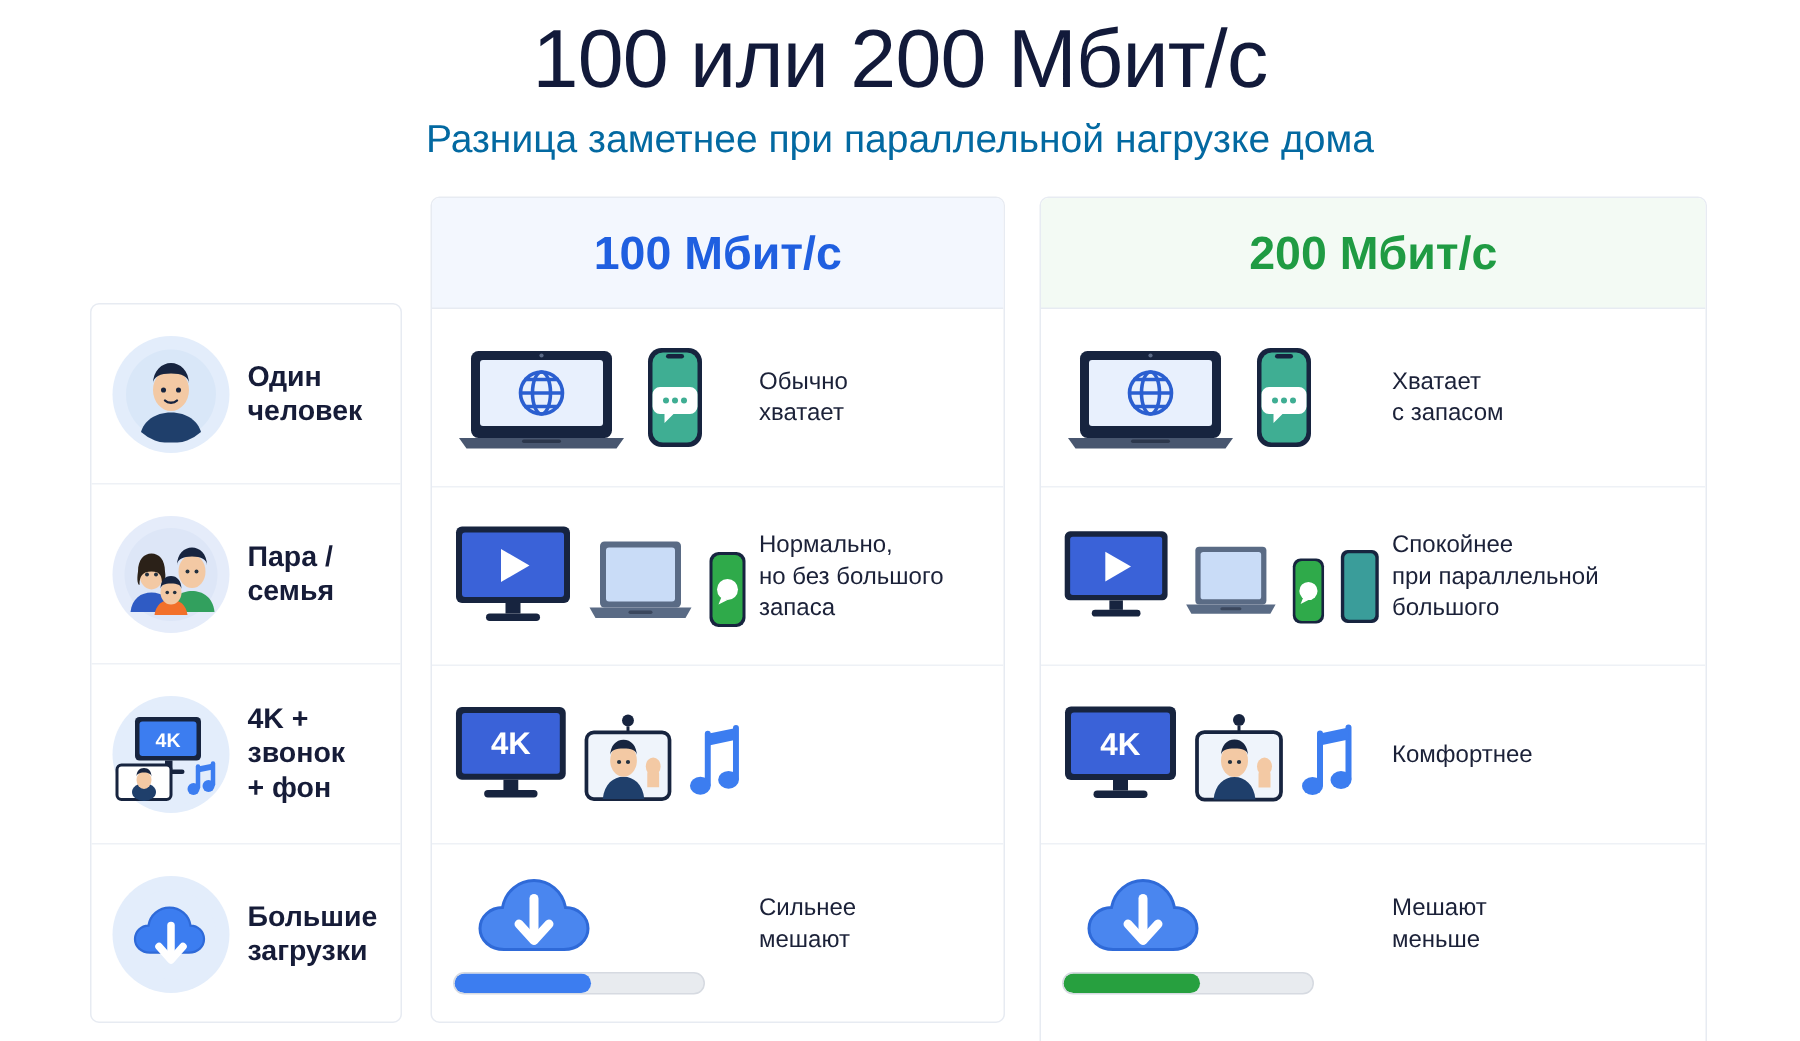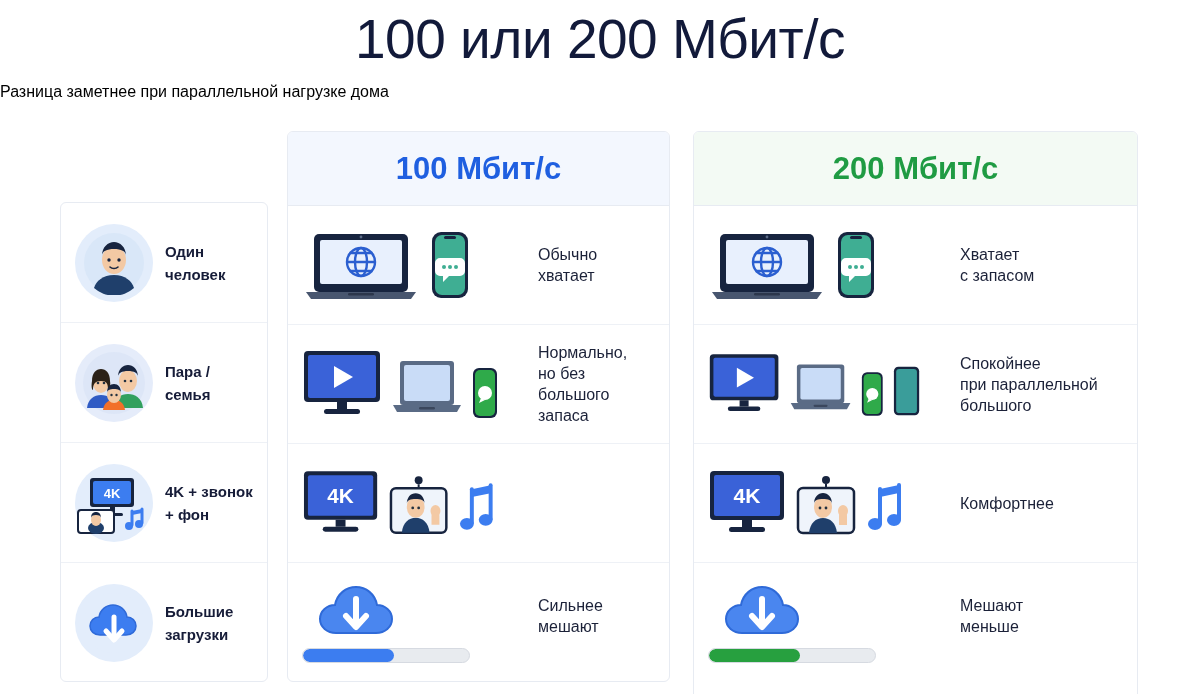--- a/index.html
+++ b/index.html
@@ -14,22 +14,23 @@
   
   .title {
     position: absolute; left: 0; top: 8px; width: 1200px;
     text-align: center;
     font-size: 55px; font-weight: 400; letter-spacing: -0.5px;
     color: #121a3a;
     line-height: 62px;
   }
   .subtitle {
     position: absolute; left: 0; top: 78px; width: 1200px;
-    font-size: 16px; font-weight: 400;
-    color: #000000;
+    text-align: center;
+    font-size: 26px; font-weight: 400;
+    color: #0369a1;
     line-height: 28px;
   }
 
   
   .card {
     position: absolute;
     background: #ffffff;
     border: 1px solid #e7ebf2;
     border-radius: 6px;
   }
@@ -57,26 +58,26 @@
   .card-left .row { height: 120px; padding-left: 14px; }
   .avatar-wrap {
     width: 78px; height: 78px; border-radius: 50%;
     background: #e3edfb;
     display: flex; align-items: center; justify-content: center;
     flex: 0 0 78px;
   }
   .avatar-wrap.lilac { background: #e5ecfa; }
   .row-label {
     margin-left: 12px;
-    font-size: 15px; font-weight: 600; color: #161c38;
+    font-size: 19px; font-weight: 600; color: #161c38;
     line-height: 23px;
   }
 
   
-  .cmp-row { height: 119px; padding: 0 14px; gap: 32px; }
+  .cmp-row { height: 119px; padding: 0 14px; }
   .cmp-icons {
     display: flex; align-items: flex-end; gap: 9px;
     flex: 0 0 auto;
   }
   .card-100 .cmp-icons { width: 196px; }
   .card-200 .cmp-icons { width: 212px; }
   .cmp-text {
     font-size: 16px; color: #1b2138; line-height: 21px;
     margin-left: 8px;
   }

